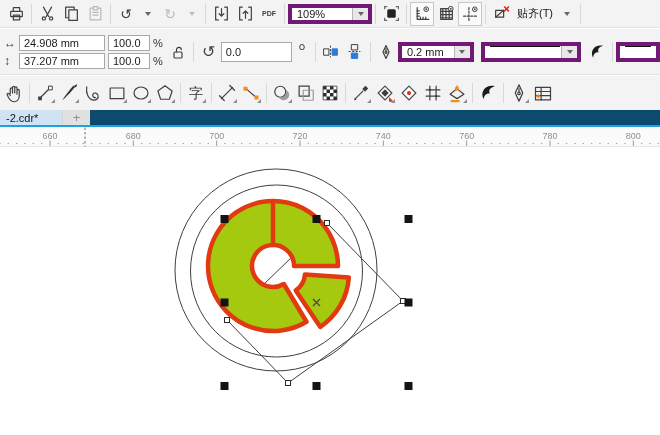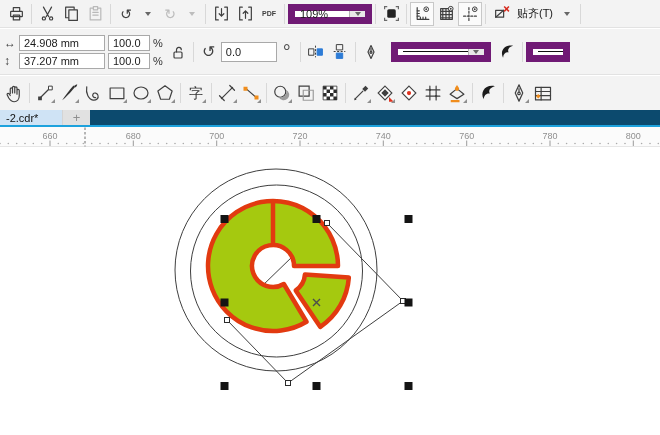--- a/index.html
+++ b/index.html
@@ -11,21 +11,21 @@
   #tabbar{top:110px;height:15px;background:#0c4a6e;display:flex;align-items:stretch;}
   #tabline{position:absolute;top:125px;left:0;right:0;height:2px;background:#1da2dd;}
   #ruler{position:absolute;top:127px;left:0;right:0;height:20px;background:#fbfbfb;border-bottom:1px solid #e6e6e6;box-sizing:border-box;text-align:right;}
   #canvas{position:absolute;top:147px;left:0;width:660px;height:288px;background:#fff;}
   .tbtn{height:24px;min-width:24px;display:flex;align-items:center;justify-content:center;border:1px solid transparent;box-sizing:border-box;position:relative;flex:none;}
   .tbtn.sm{min-width:20px;}
   .toggle-on{border:1px solid #c8c8c8;background:#fbfbfb;}
   .vsep{width:1px;height:20px;background:#d8d8d8;margin:0 3px;flex:none;}
   .caret{width:0;height:0;border-left:3.5px solid transparent;border-right:3.5px solid transparent;border-top:4px solid #676767;flex:none;}
   .caret.dis{border-top-color:#bdbdbd;}
-  .combo{display:flex;height:20px;border:7px solid #701a75;background:#fff;align-items:center;font-size:11px;color:#1a1a1a;box-sizing:border-box;flex:none;}
+  .combo{display:flex;height:20px;border:4px solid #701a75;background:#fff;font-size:11px;color:#1a1a1a;box-sizing:border-box;flex:none;}
   .combo .val{padding:0 5px;flex:1;white-space:nowrap;overflow:hidden;}
   .combo .drop{width:15px;align-self:stretch;background:#e8e8e8;border-left:1px solid #b5b5b5;display:flex;align-items:center;justify-content:center;}
   .field{height:16px;border:1px solid #a9a9a9;background:#fff;font-size:11px;color:#1a1a1a;display:flex;align-items:center;padding:0 4px;box-sizing:border-box;white-space:nowrap;}
   .pair{display:flex;flex-direction:column;gap:2px;margin-right:3px;flex:none;}
   .glyph{font-size:14px;color:#404040;line-height:1;}
   .glyph.dis{color:#bcbcbc;}
   .small-glyph{font-size:12px;color:#404040;line-height:1;}
   .pct{font-size:11px;color:#333;height:16px;display:flex;align-items:center;}
   .fly::after{content:"";position:absolute;right:1px;bottom:1px;width:0;height:0;border-left:4px solid transparent;border-bottom:4px solid #8f8f8f;}
   .tab{display:flex;align-items:center;padding:0 6px;font-size:11px;color:#111;background:#cfe3f5;width:62px;box-sizing:border-box;}
@@ -199,21 +199,21 @@
         <g class="ic-stroke">
             <rect x="4" y="8" width="8" height="6" rx="1"></rect>
             <path d="M6.5 8V6a2.4 2.4 0 0 1 4.8-.3"></path>
           </g>
       </svg>
     </div>
     <div class="vsep"></div>
     <div class="tbtn">
       <span class="glyph" style="font-size:16px">↺</span>
     </div>
-    <div class="field" style="width:56px;height:20px">0.0</div>
+    <div class="field" style="width:79px;height:20px">0.0</div>
     <span class="glyph" style="font-size:20px;margin:0 6px;color:#555">°</span>
     <div class="vsep"></div>
     <div class="tbtn">
       <svg class="ic" width="17" height="17" viewBox="0 0 16 16">
         <rect x="1.5" y="5.5" width="5" height="6" fill="none" stroke="#404040" stroke-width="1"></rect>
         <rect x="9.5" y="5.5" width="5" height="6" fill="#2e7cd6" stroke="#2e7cd6" stroke-width="1"></rect>
         <path d="M8 2.5v11" stroke="#404040" stroke-width="1" stroke-dasharray="2,1.5" fill="none"></path>
       </svg>
     </div>
     <div class="tbtn">
@@ -225,20 +225,26 @@
     </div>
     <div class="vsep"></div>
     <div class="tbtn">
       <svg class="ic" width="16" height="16" viewBox="0 0 16 16">
         <g class="ic-stroke">
             <path d="M8 1.5l3 6.5-3 6.5-3-6.5z"></path>
             <path d="M8 4.5V7"></path>
             <circle cx="8" cy="8.3" r="1"></circle>
           </g>
       </svg>
+    </div>
+    <div class="combo" style="width:76px">
+      <span class="val">0.2 mm</span>
+      <span class="drop">
+          <span class="caret"></span>
+        </span>
     </div>
     <div style="width:8px"></div>
     <div class="combo" style="width:100px">
       <span class="val">
           <span style="display:block;width:70px;height:1.5px;background:#111"></span>
         </span>
       <span class="drop">
           <span class="caret"></span>
         </span>
     </div>

